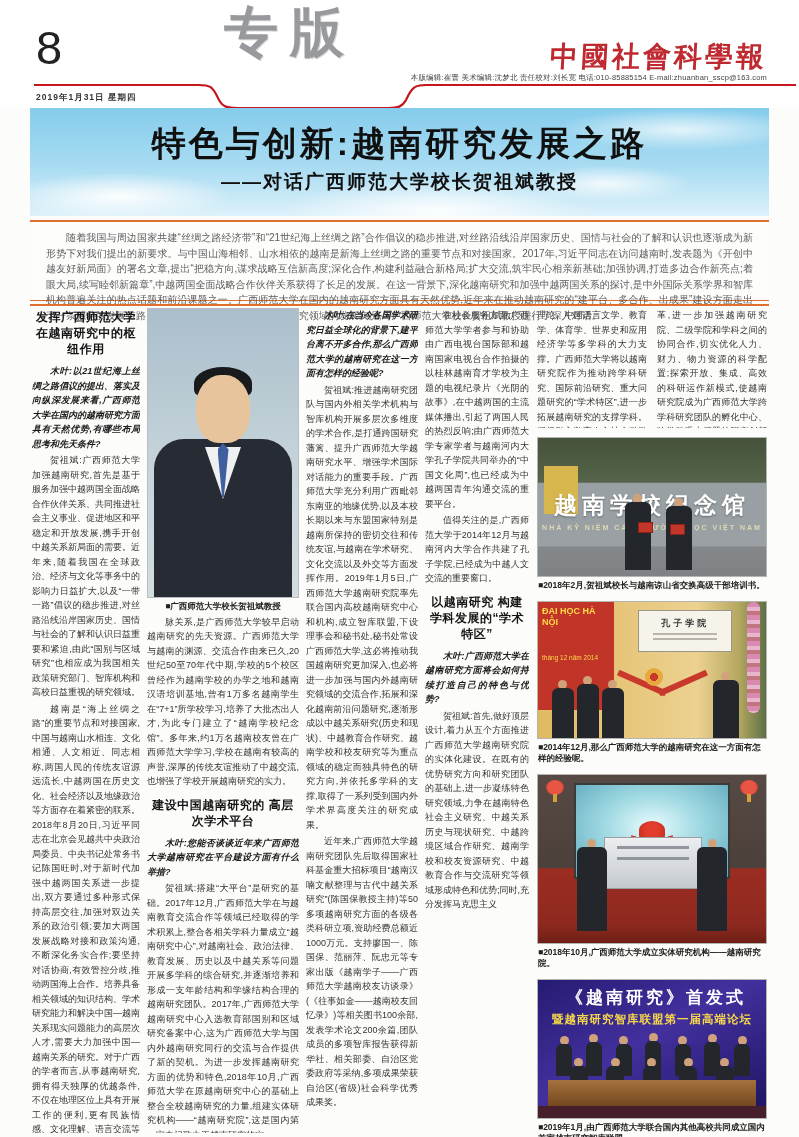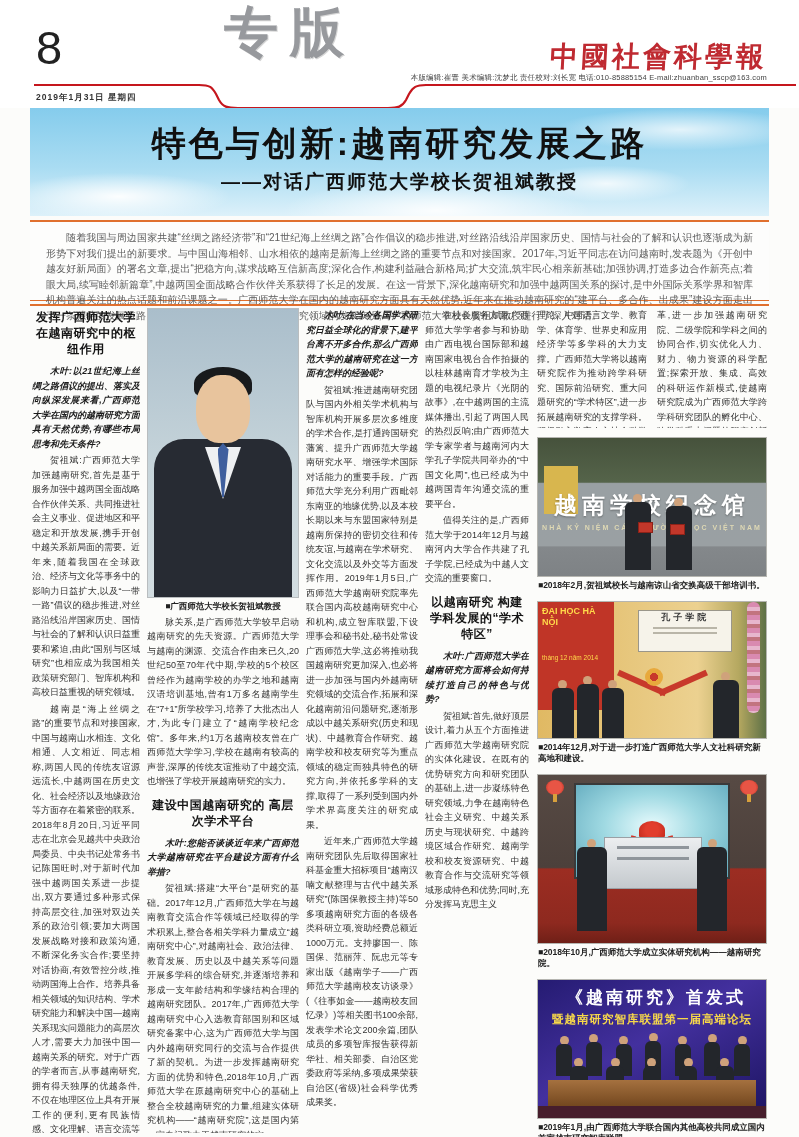--- a/index.html
+++ b/index.html
@@ -77,21 +77,21 @@
       color:#fff;letter-spacing:5px;text-shadow:0 1px 2px rgba(0,0,0,.35);}
   .ph1 .wtxt2{position:absolute;left:0;right:0;top:86px;text-align:center;font-size:7px;font-weight:700;
       color:#ded8b4;letter-spacing:2px;}
   
   .ph2{height:136px;background:linear-gradient(90deg,#e0b963 0%,#ecd190 70%,#b5a860 88%,#5d7046 100%);}
   .ph2 .redbanner{position:absolute;left:0;top:0;width:30%;height:74%;background:#c03527;padding:4px 4px;}
   .ph2 .redbanner .b1{font-size:9px;font-weight:bold;color:#ffd94a;line-height:11px;}
   .ph2 .redbanner .b2{font-size:6.5px;color:#ffd94a;margin-top:26px;}
   .ph2 .plaque{position:absolute;left:44%;top:8px;width:92px;height:40px;background:#f6f3ea;
       border:1px solid #9a968a;text-align:center;}
-  .ph2 .plaque .pt{font-size:9px;font-weight:bold;color:#3a3a3a;letter-spacing:3px;}
+  .ph2 .plaque .pt{font-size:9px;font-weight:bold;color:#3a3a3a;letter-spacing:3px;margin-top:6px;}
   .ph2 .plaque .pl{height:2px;background:#b9b5a8;margin:3px 14px 0;}
   .ph2 .garland{position:absolute;right:6px;top:0;width:13px;height:82%;
       background:repeating-linear-gradient(180deg,#d98ab0 0 5px,#e7b6cd 5px 9px,#c2747f 9px 13px);border-radius:6px;}
   .ph2 .rib{position:absolute;width:52px;height:6px;background:#c8392b;}
   .ph2 .rosette{position:absolute;left:47%;top:66px;width:18px;height:18px;border-radius:50%;
       background:radial-gradient(circle,#c8392b 0 30%,#e8a93c 31% 100%);}
   
   .ph3{height:168px;background:linear-gradient(180deg,#574a44 0%,#4c403b 55%,#9c2d22 56%,#8e291f 88%,#6f1f17 100%);}
   .ph3 .screen{position:absolute;left:16%;right:16%;top:8px;height:92px;border:2px solid #3a3a3a;
       background:radial-gradient(ellipse at 50% 45%,#e8fbfd 0%,#9fd9e2 45%,#5fa8bc 100%);}
@@ -233,21 +233,21 @@
             </div>
           <div class="person" style="left:28%;top:78px;width:22px;height:58px;">
               <div class="head"></div>
               <div class="bod"></div>
             </div>
           <div class="person" style="right:12%;top:70px;width:26px;height:66px;">
               <div class="head"></div>
               <div class="bod"></div>
             </div>
         </div>
-        <div class="figcap">■2014年12月,对于进一步打造广西师范大学人文社科研究新高地和建设。</div>
+        <div class="figcap">■2014年12月,那么广西师范大学的越南研究在这一方面有怎样的经验呢。</div>
       </div>
 
       <div class="figcard">
         <div class="ph ph3">
           <div class="screen"></div>
           <div class="lant" style="left:8px;"></div>
           <div class="lant" style="right:8px;"></div>
           <div class="bow"></div>
           <div class="tail" style="left:38%;transform:rotate(14deg);"></div>
           <div class="tail" style="right:38%;transform:rotate(-14deg);"></div>

